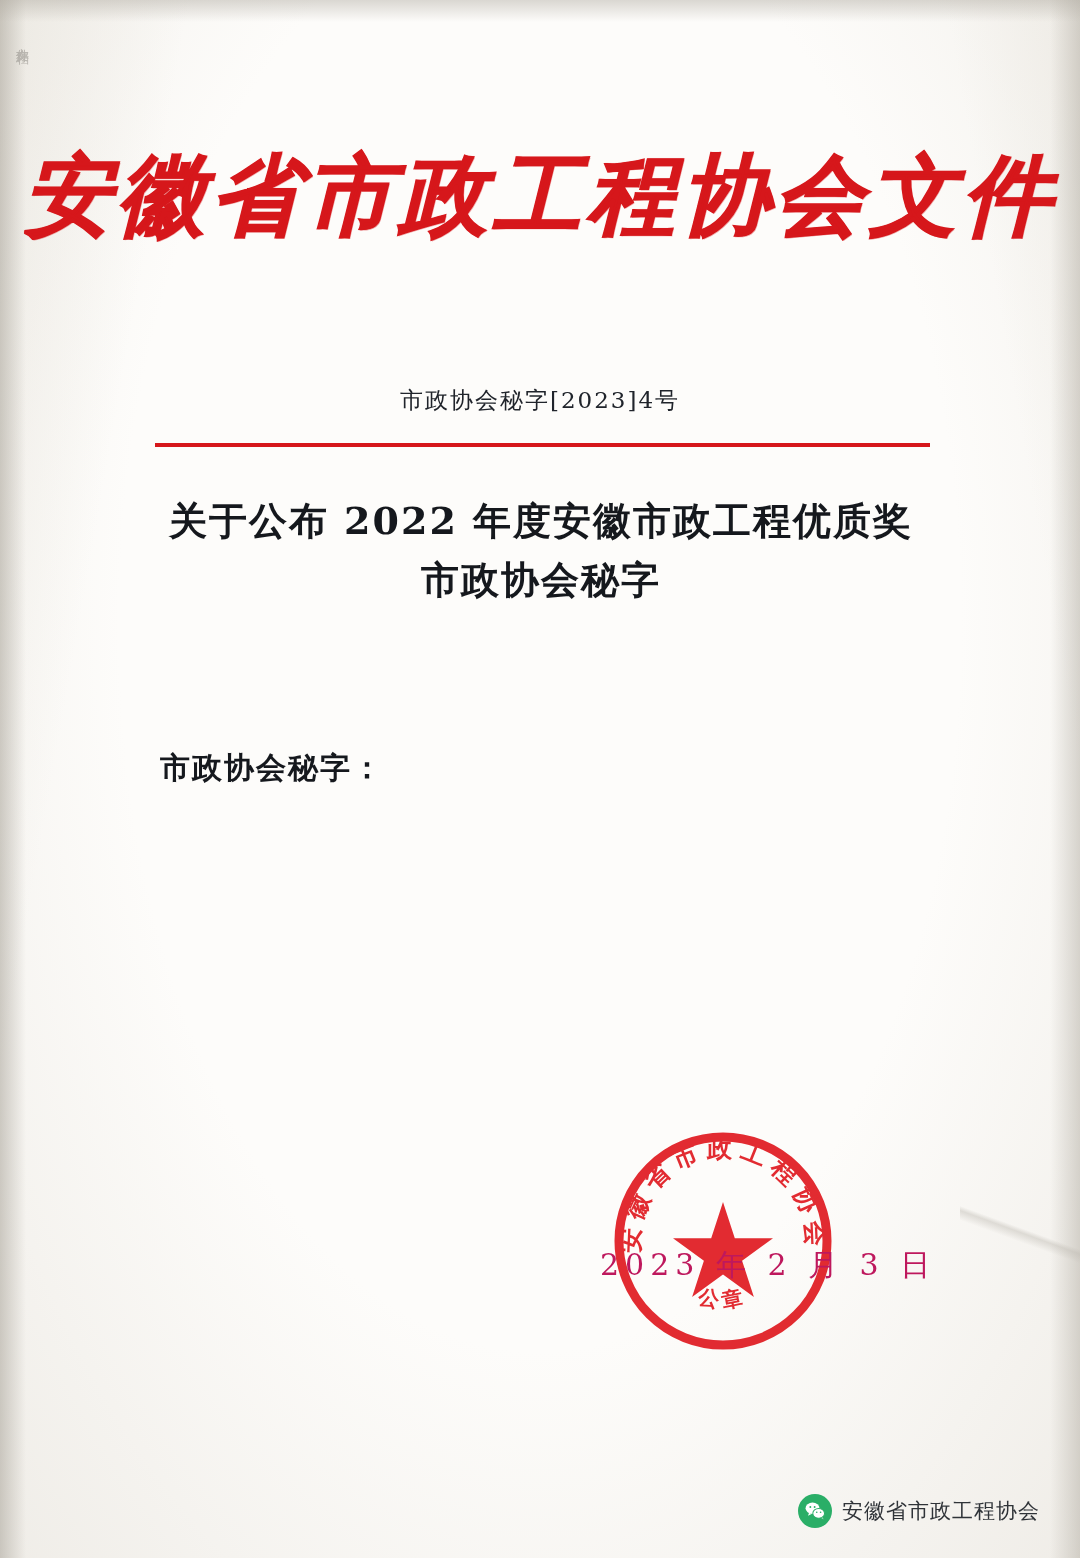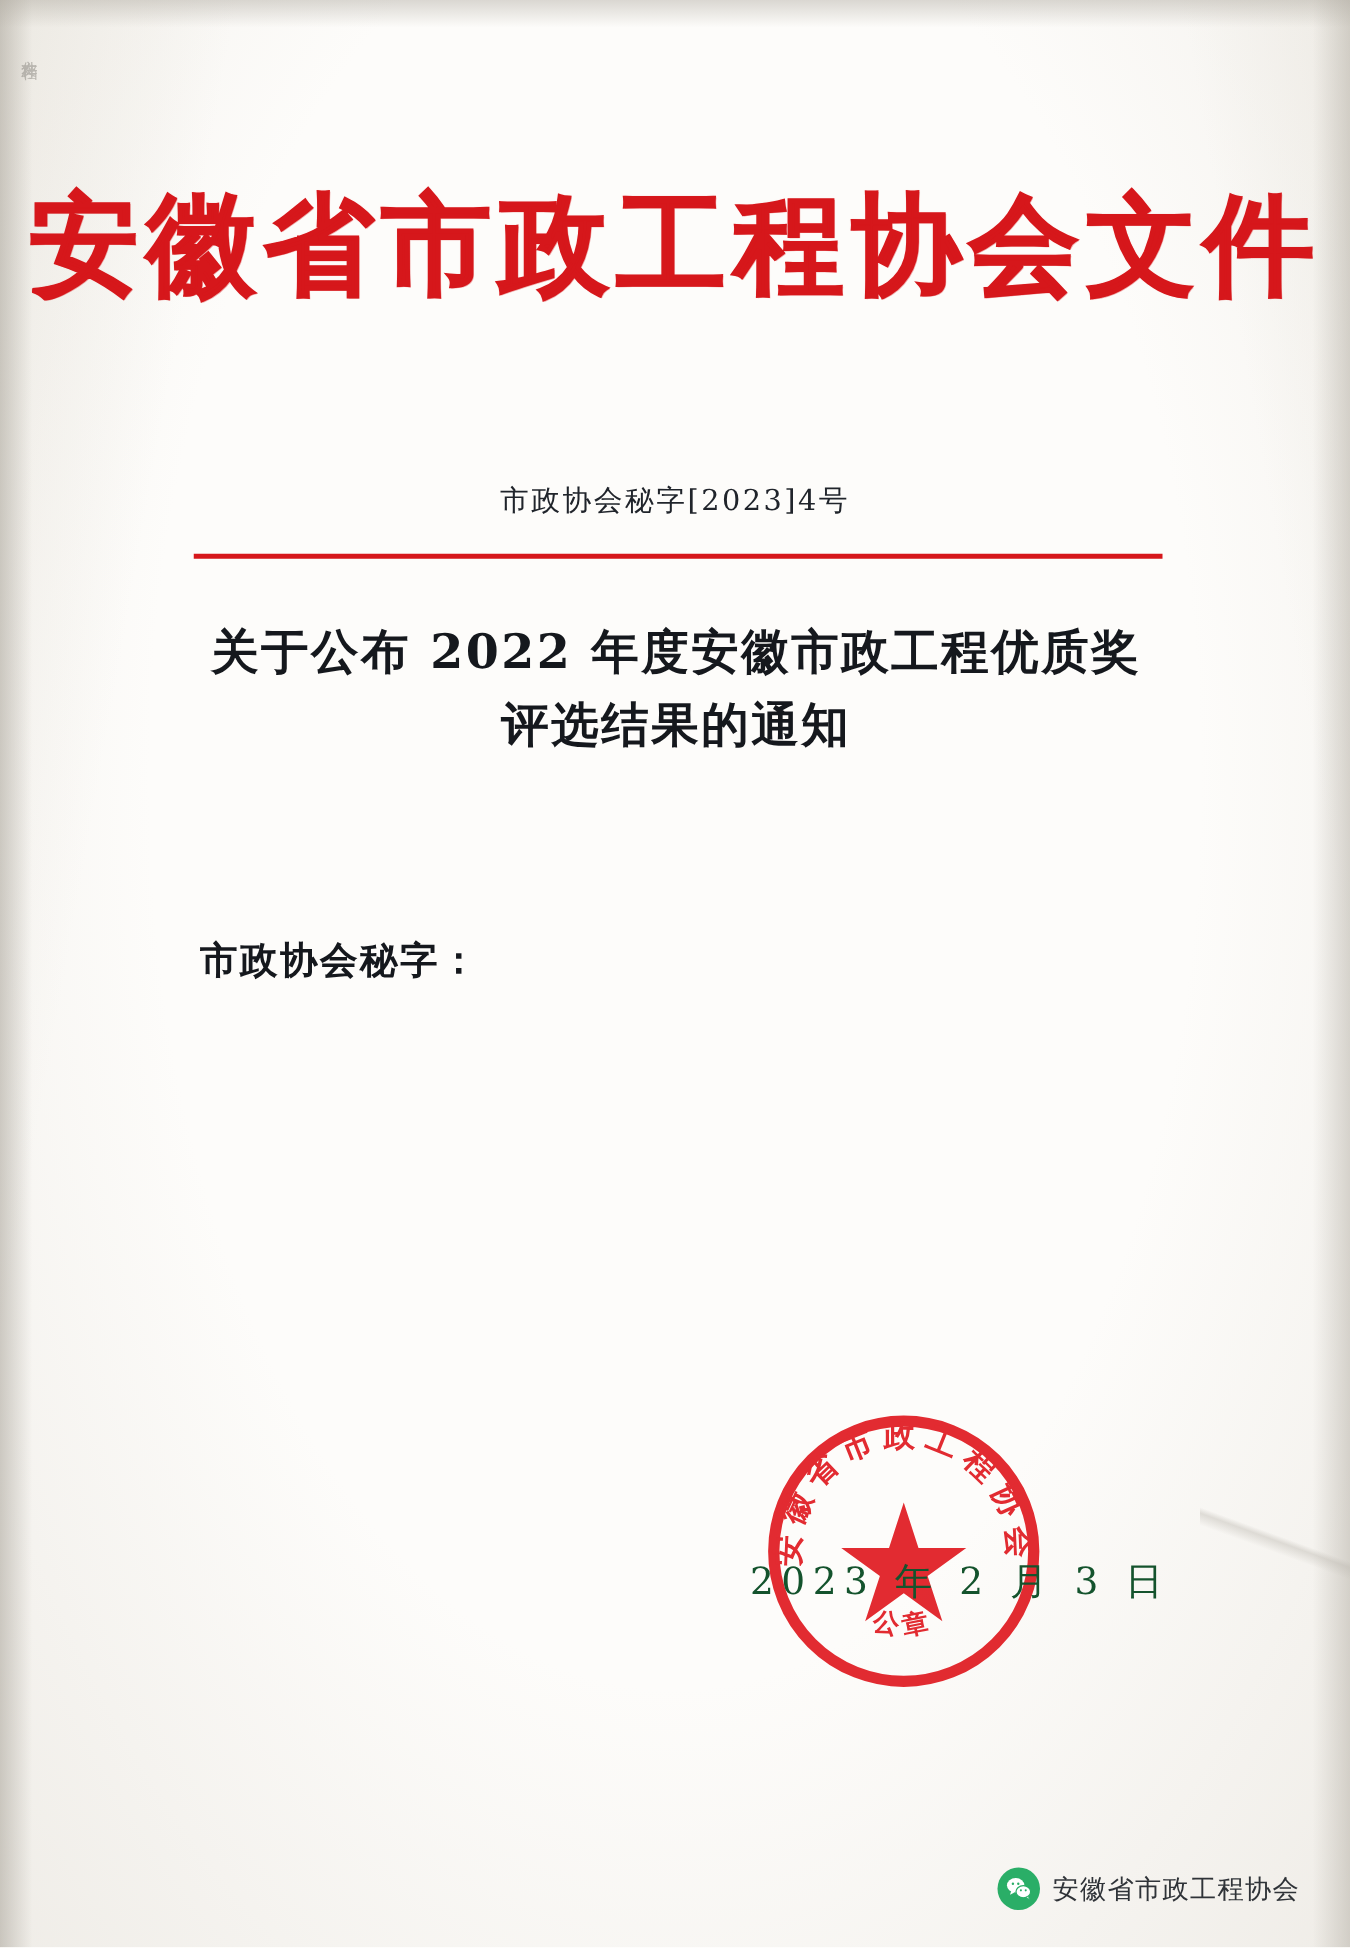--- a/index.html
+++ b/index.html
@@ -72,20 +72,21 @@
     text-align: center;
     color: #d6171b;
     font-family: "DejaVu Sans", "Liberation Sans", sans-serif;
     font-weight: bold;
     font-size: 88px;
     letter-spacing: 6px;
     line-height: 1.05;
     text-shadow: 0 0 1px rgba(214,23,27,0.7), 1px 1px 0 rgba(214,23,27,0.35);
     -webkit-text-stroke: 1.2px #d6171b;
     white-space: nowrap;
+    font-style: italic;
   }
 
   .doc-number {
     position: absolute;
     left: 0;
     right: 0;
     top: 385px;
     text-align: center;
     color: #20242b;
     font-size: 23px;
@@ -156,21 +157,21 @@
     letter-spacing: 1px;
     text-indent: 2em;
     font-family: "DejaVu Serif", "Liberation Serif", serif;
   }
 
   
   .date-line {
     position: absolute;
     left: 600px;
     top: 1245px;
-    color: #14532d;
+    color: #be185d;
     font-size: 30px;
     letter-spacing: 6px;
     font-family: "DejaVu Serif", "Liberation Serif", serif;
   }
 
   
   .seal {
     position: absolute;
     left: 612px;
     top: 1130px;
@@ -229,21 +230,21 @@
   <div class="side-mark">文件存档</div>
 
   <div class="masthead">安徽省市政工程协会文件</div>
 
   <div class="doc-number">市政协会秘字[2023]4号</div>
 
   <div class="red-rule"></div>
 
   <div class="doc-title">
     <span class="line1">关于公布 2022 年度安徽市政工程优质奖</span>
-    <span class="line2">评选结果的通知</span>
+    <span class="line2">市政协会秘字</span>
   </div>
 
   <div class="salutation">市政协会秘字：</div>
 
 
 
   <svg class="seal" viewBox="0 0 222 222" xmlns="http://www.w3.org/2000/svg">
     <defs>
       <path id="sealArcTop" d="M 27,111 A 84,84 0 0 1 195,111"></path>
       <path id="sealArcBottom" d="M 45,111 A 66,66 0 0 0 177,111"></path>

